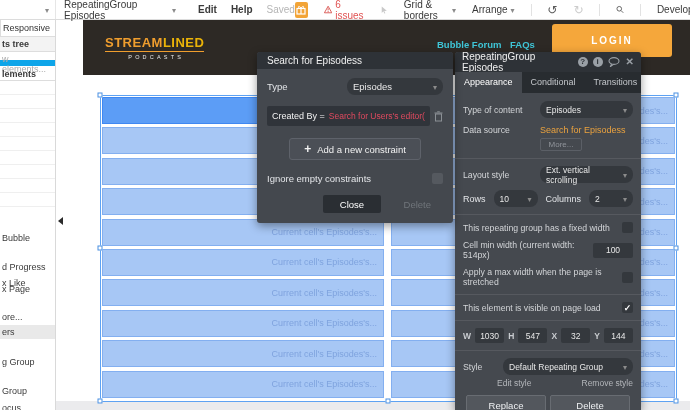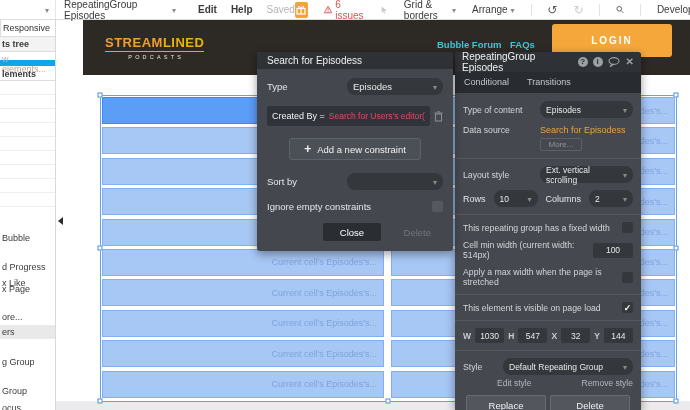--- a/index.html
+++ b/index.html
@@ -302,27 +302,20 @@
           <rect x="1.5" y="3" width="6" height="7" fill="none" stroke="#8b9095" stroke-width="1"></rect>
           <line x1="0.5" y1="2" x2="8.5" y2="2" stroke="#8b9095" stroke-width="1"></line>
           <line x1="3.2" y1="0.8" x2="5.8" y2="0.8" stroke="#8b9095" stroke-width="1"></line>
         </svg>
       </div>
       <div class="add-btn">
         <span class="plus">+</span>
         <span>Add a new constraint</span>
       </div>
       <div class="sd-row">
-        <span>Sort by</span>
-        <div class="dd">
-          <span></span>
-          <span class="chev"></span>
-        </div>
-      </div>
-      <div class="sd-row">
         <span>Ignore empty constraints</span>
         <div class="cb"></div>
       </div>
       <div class="sd-footer">
         <div class="close-btn">Close</div>
         <span class="delete-ghost">Delete</span>
       </div>
     </div>
   </div>
 
@@ -331,20 +324,21 @@
       <span class="dlg-title">RepeatingGroup Episodes</span>
       <span class="hicon">?</span>
       <span class="hicon">i</span>
       <svg width="12" height="10" viewBox="0 0 12 10" style="margin-left:5px">
         <ellipse cx="6" cy="4" rx="5" ry="3.4" fill="none" stroke="#9aa0a6" stroke-width="1.1"></ellipse>
         <path d="M3.5 7 L2.5 9.5 L5.5 7.4" fill="none" stroke="#9aa0a6" stroke-width="1.1"></path>
       </svg>
       <span class="hclose">✕</span>
     </div>
     <div class="tabs" id="prop-tabs">
+        <div class="tab active">Appearance</div>
         <div class="tab">Conditional</div>
         <div class="tab">Transitions</div>
       </div>
     <div class="body">
       <div class="pd-row">
         <span class="lbl">Type of content</span>
         <div class="dd">
           <span>Episodes</span>
           <span class="chev"></span>
         </div>

